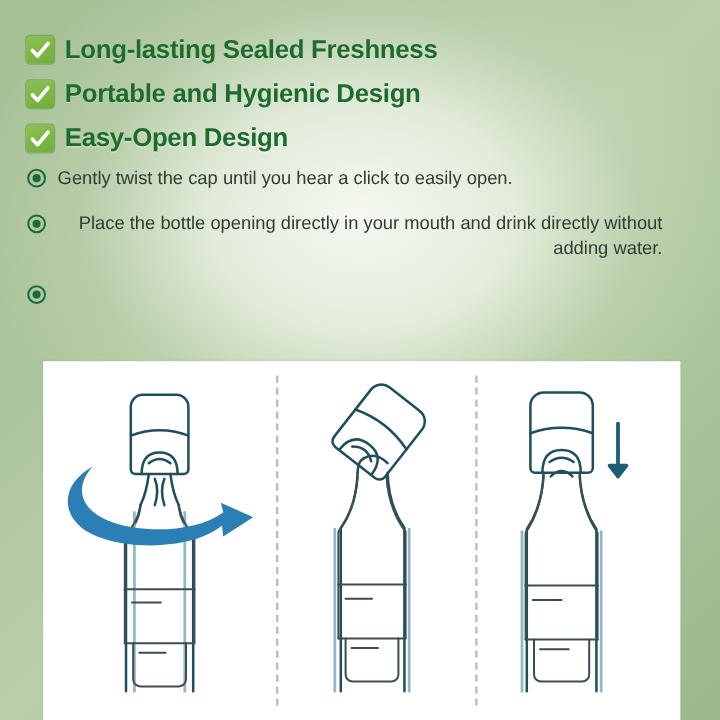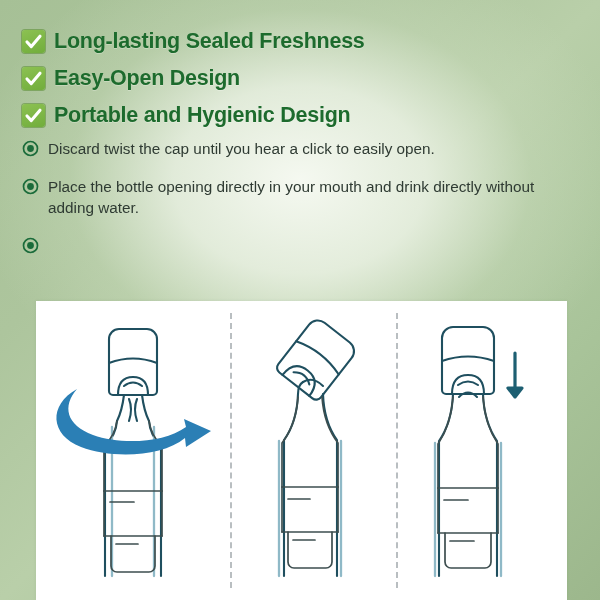--- a/index.html
+++ b/index.html
@@ -10,20 +10,21 @@
   #page {
     position: relative;
     width: 600px;
     height: 600px;
     overflow: hidden;
     font-family: "Liberation Sans", sans-serif;
     background-color: #9fbb90;
     background-image:
       radial-gradient(ellipse 62% 46% at 50% 30%, rgba(247,250,243,0.97) 0%, rgba(238,244,232,0.80) 34%, rgba(205,222,192,0.34) 62%, rgba(168,193,150,0.0) 88%),
       linear-gradient(135deg, #a6c096 0%, #adc59d 28%, #b9cfa9 50%, #a9c49a 76%, #9cb78c 100%);
+    text-align: right;
   }
 
   
   .headlines {
     position: absolute;
     left: 22px;
     top: 24px;
     width: 556px;
   }
   .headline-row {
@@ -124,44 +125,44 @@
       </span>
       <span class="headline-text">Long-lasting Sealed Freshness</span>
     </div>
 
     <div class="headline-row">
       <span class="check-box">
         <svg viewBox="0 0 23 23">
             <path d="M5 12 L9.3 16.6 L18 6.2" fill="none" stroke="#ffffff" stroke-width="3.1" stroke-linecap="round" stroke-linejoin="round"></path>
           </svg>
       </span>
-      <span class="headline-text">Easy-Open Design</span>
+      <span class="headline-text">Portable and Hygienic Design</span>
     </div>
 
     <div class="headline-row">
       <span class="check-box">
         <svg viewBox="0 0 23 23">
             <path d="M5 12 L9.3 16.6 L18 6.2" fill="none" stroke="#ffffff" stroke-width="3.1" stroke-linecap="round" stroke-linejoin="round"></path>
           </svg>
       </span>
-      <span class="headline-text">Portable and Hygienic Design</span>
+      <span class="headline-text">Easy-Open Design</span>
     </div>
 
   </div>
 
   <div class="steps">
 
     <div class="step-row">
       <span class="radio-dot">
         <svg width="17" height="17" viewBox="0 0 17 17">
           <circle cx="8.5" cy="8.5" r="7" fill="none" stroke="#1a6b3a" stroke-width="1.7"></circle>
           <circle cx="8.5" cy="8.5" r="3.4" fill="#1a6b3a"></circle>
         </svg>
       </span>
-      <span class="step-text">Discard twist the cap until you hear a click to easily open.</span>
+      <span class="step-text">Gently twist the cap until you hear a click to easily open.</span>
     </div>
 
     <div class="step-row">
       <span class="radio-dot">
         <svg width="17" height="17" viewBox="0 0 17 17">
           <circle cx="8.5" cy="8.5" r="7" fill="none" stroke="#1a6b3a" stroke-width="1.7"></circle>
           <circle cx="8.5" cy="8.5" r="3.4" fill="#1a6b3a"></circle>
         </svg>
       </span>
       <span class="step-text">Place the bottle opening directly in your mouth and drink directly without adding water.</span>

